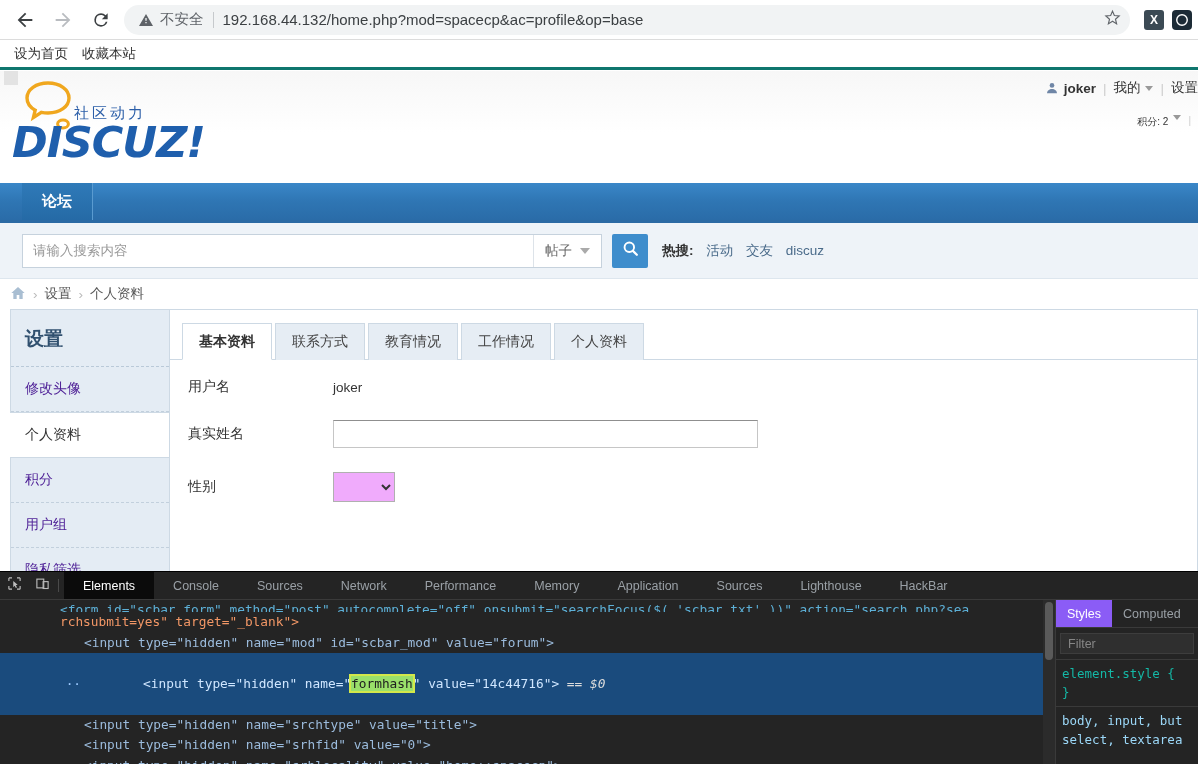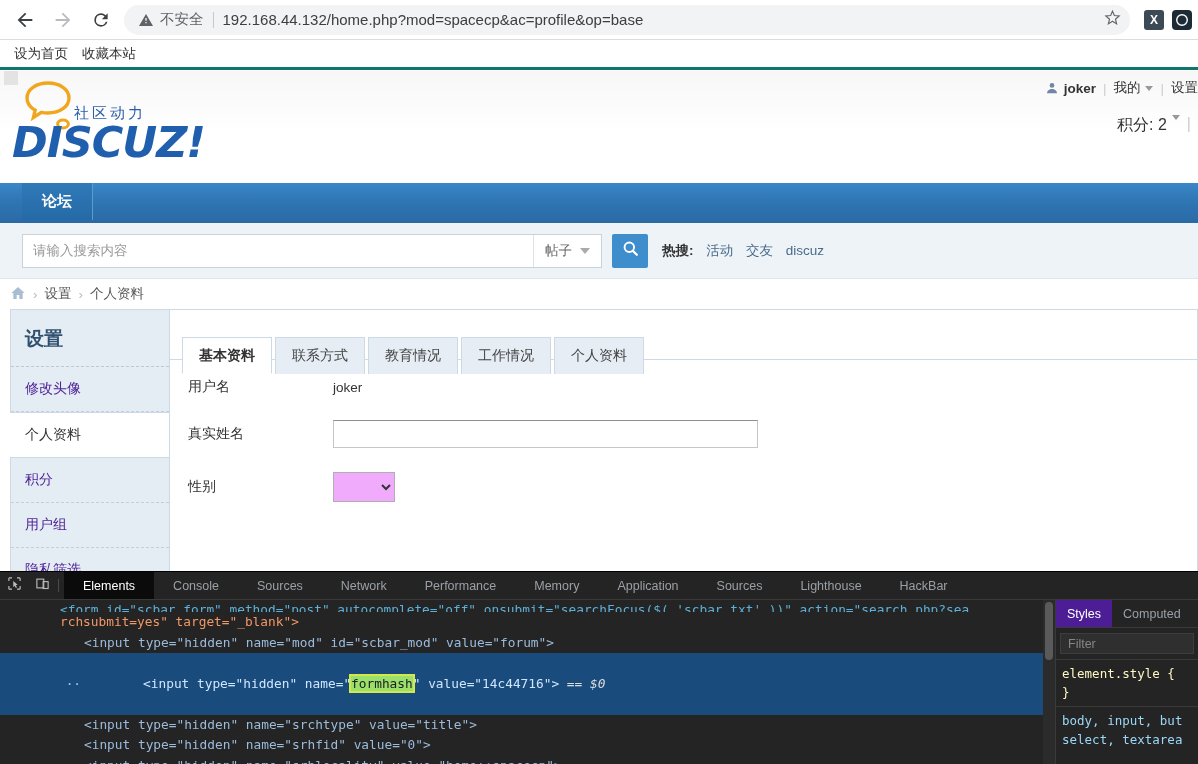--- a/index.html
+++ b/index.html
@@ -78,21 +78,21 @@
     font-weight:bold; font-style:italic; color:#1f5fad;
     font-family:"DejaVu Sans",sans-serif; letter-spacing:-1px;
   }
 
   .user-area { position:absolute; right:0px; top:8px; text-align:right; }
   .user-row1 {
     font-size:13.5px; color:#333; display:flex; align-items:center;
     justify-content:flex-end; gap:0px; white-space:nowrap;
   }
   .user-row2 {
-    font-size:16px; color:#333; margin-top:18px;
+    font-size:10px; color:#333; margin-top:18px;
     display:flex; align-items:flex-start; justify-content:flex-end; white-space:nowrap;
   }
   .u-sep { color:#ccc; margin:0 7px; }
   .u-name { font-weight:bold; color:#333; }
   .avatar-i { margin-right:5px; display:inline-flex; vertical-align:middle; }
   .caret {
     display:inline-block; width:0;height:0; margin-left:5px;
     border-left:4px solid transparent; border-right:4px solid transparent;
     border-top:5px solid #999; vertical-align:middle;
   }
@@ -167,21 +167,21 @@
     background:#ffffff; color:#333; border-top:1px solid #cdd9e4;
     border-bottom:1px solid #cdd9e4; margin-left:-1px; padding-left:15px;
   }
 
   .main { flex:1; background:#fff; border:1px solid #cdd9e4; border-left:none;
           border-bottom:none; padding:12px 0 0 0; min-height:233px; }
   .tabs { display:flex; gap:3px; padding-left:12px; border-bottom:1px solid #cdd9e4; }
   .tab {
     padding:9px 16px 8px 16px; font-size:14px; color:#444;
     background:#e6edf4; border:1px solid #cdd9e4; border-bottom:none;
-    cursor:pointer; position:relative; top:15px;
+    cursor:pointer; position:relative; top:1px;
   }
   .tab.active {
     background:#fff; color:#333; font-weight:bold; border-bottom:1px solid #fff;
   }
 
   .form { padding:18px 0 0 18px; }
   .frow { display:flex; align-items:center; margin-bottom:24px; }
   .flabel { width:145px; font-size:14px; color:#333; flex:none; }
   .fval { font-size:13.5px; color:#333; }
   .finput {
@@ -244,28 +244,28 @@
 
   .dt-styles {
     width:143px; flex:none; background:#242424; border-left:1px solid #3a3a3a;
     display:flex; flex-direction:column;
   }
   .st-tabbar { height:28px; display:flex; align-items:stretch; border-bottom:1px solid #3a3a3a; }
   .st-tab {
     display:flex; align-items:center; padding:0 11px; font-size:12.5px; color:#9aa0a6;
     cursor:pointer; font-family:"Liberation Sans",sans-serif;
   }
-  .st-tab.active { background:#4c1d95; color:#fff; }
+  .st-tab.active { background:#8b5cf6; color:#fff; }
   .st-filter {
     margin:5px 4px; height:21px; background:#2f2f2f; border:1px solid #3d3d3d;
     font-size:12.5px; color:#868686; display:flex; align-items:center; padding:0 7px;
     font-family:"Liberation Sans",sans-serif;
   }
   .st-rule {
-    font-size:12.5px; line-height:19px; color:#fef9c3; padding:4px 6px;
+    font-size:12.5px; line-height:19px; color:#14b8a6; padding:4px 6px;
     border-top:1px solid #3a3a3a; white-space:pre-wrap;
   }
   .st-sel { color:#9bd7f7; }
 </style>
 </head>
 <body>
 
 <div class="browser-bar">
   <div class="nav-btn">
     <span>

